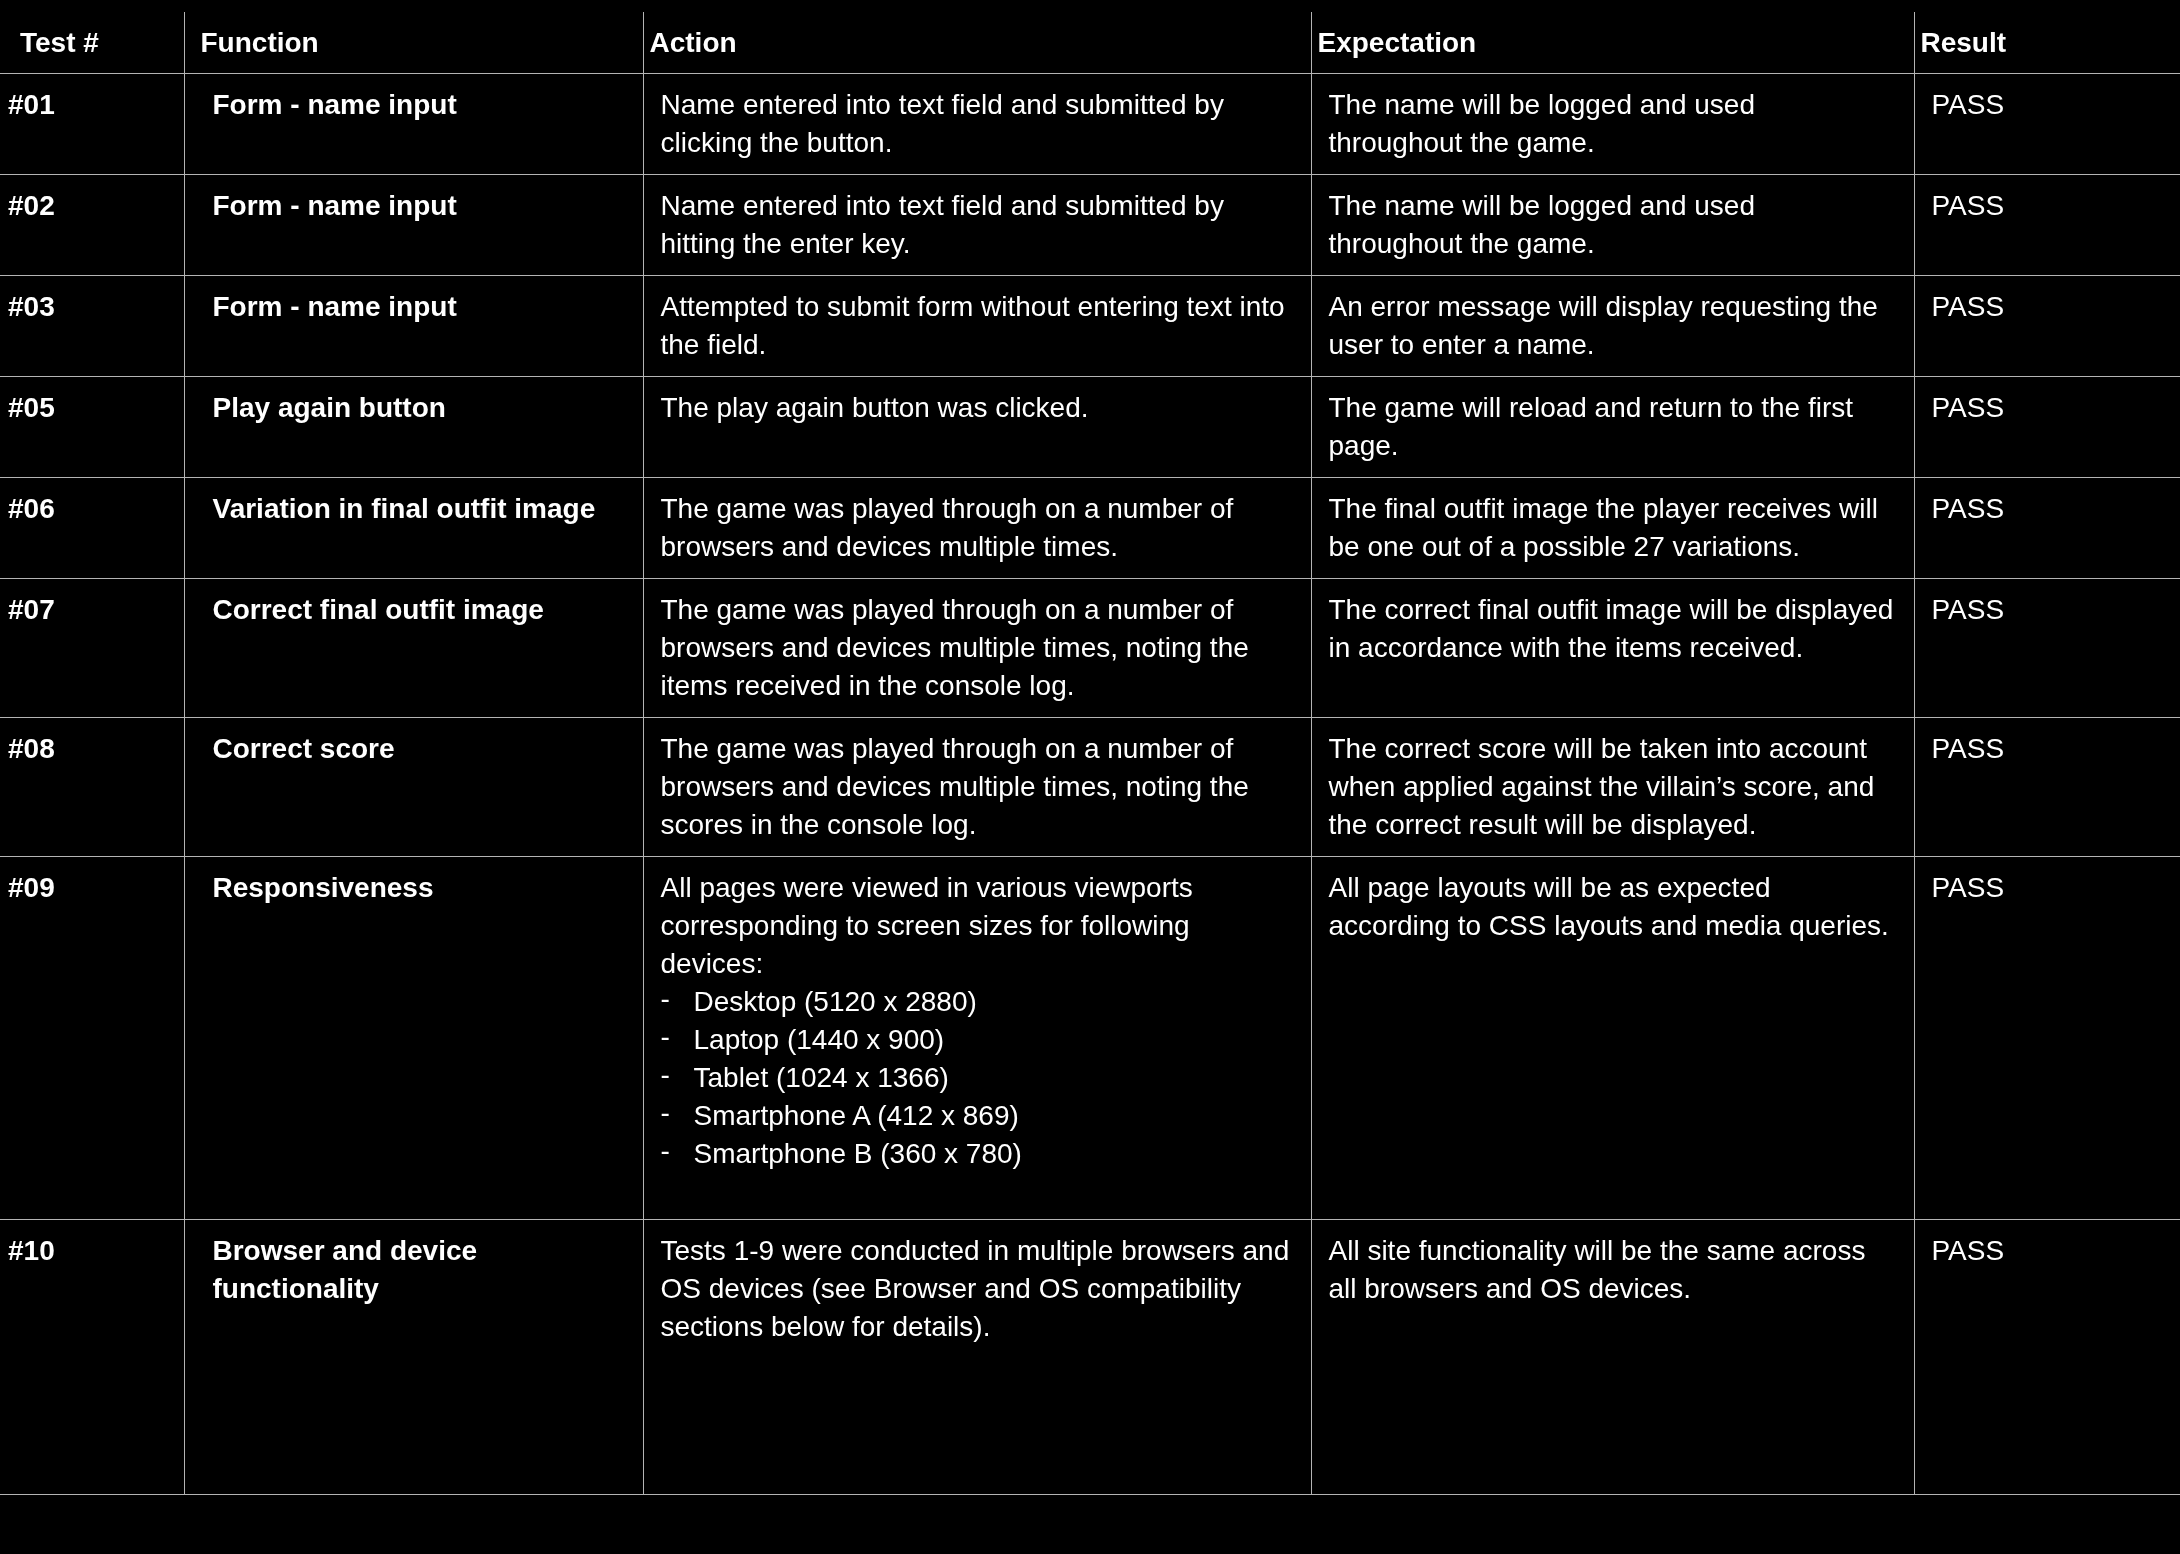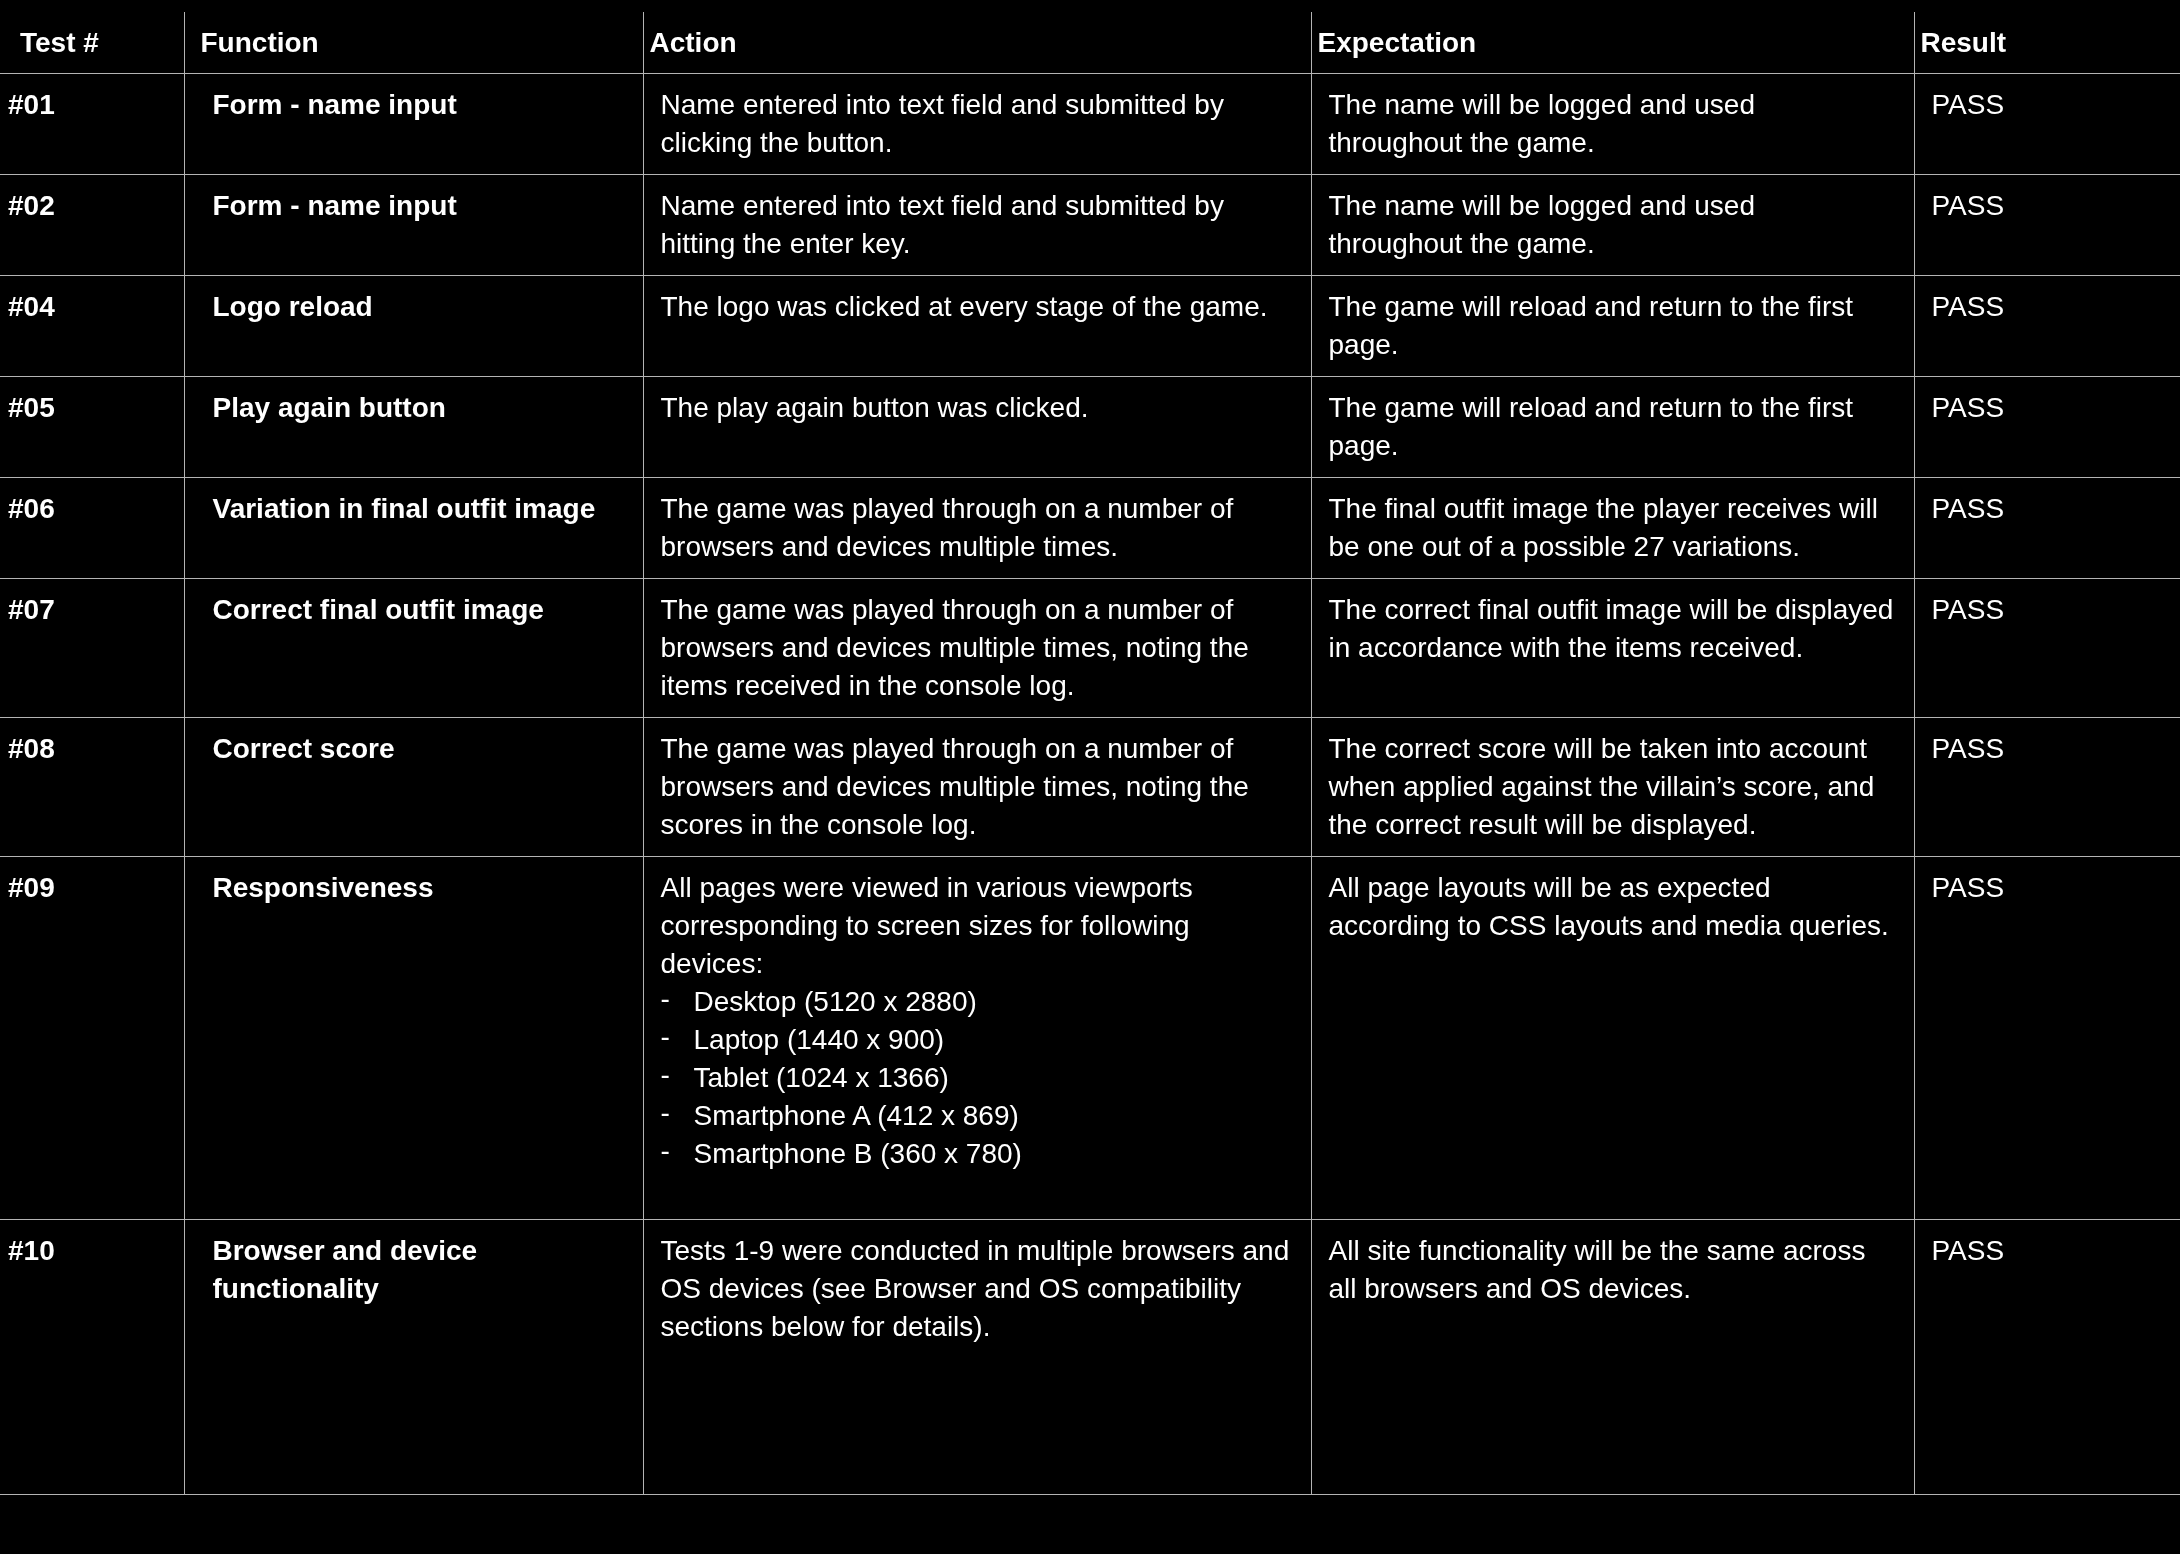--- a/index.html
+++ b/index.html
@@ -92,25 +92,25 @@
         <td class="col-expect">The name will be logged and used throughout the game.</td>
         <td class="col-result">PASS</td>
       </tr>
       <tr class="row-2">
         <td class="col-test">#02</td>
         <td class="col-func">Form - name input</td>
         <td class="col-action">Name entered into text field and submitted by hitting the enter key.</td>
         <td class="col-expect">The name will be logged and used throughout the game.</td>
         <td class="col-result">PASS</td>
       </tr>
-      <tr class="row-4">
-        <td class="col-test">#04</td>
-        <td class="col-func">Logo reload</td>
-        <td class="col-action">The logo was clicked at every stage of the game.</td>
-        <td class="col-expect">The game will reload and return to the first page.</td>
+      <tr class="row-3">
+        <td class="col-test">#03</td>
+        <td class="col-func">Form - name input</td>
+        <td class="col-action">Attempted to submit form without entering text into the field.</td>
+        <td class="col-expect">An error message will display requesting the user to enter a name.</td>
         <td class="col-result">PASS</td>
       </tr>
       <tr class="row-5">
         <td class="col-test">#05</td>
         <td class="col-func">Play again button</td>
         <td class="col-action">The play again button was clicked.</td>
         <td class="col-expect">The game will reload and return to the first page.</td>
         <td class="col-result">PASS</td>
       </tr>
       <tr class="row-6">

